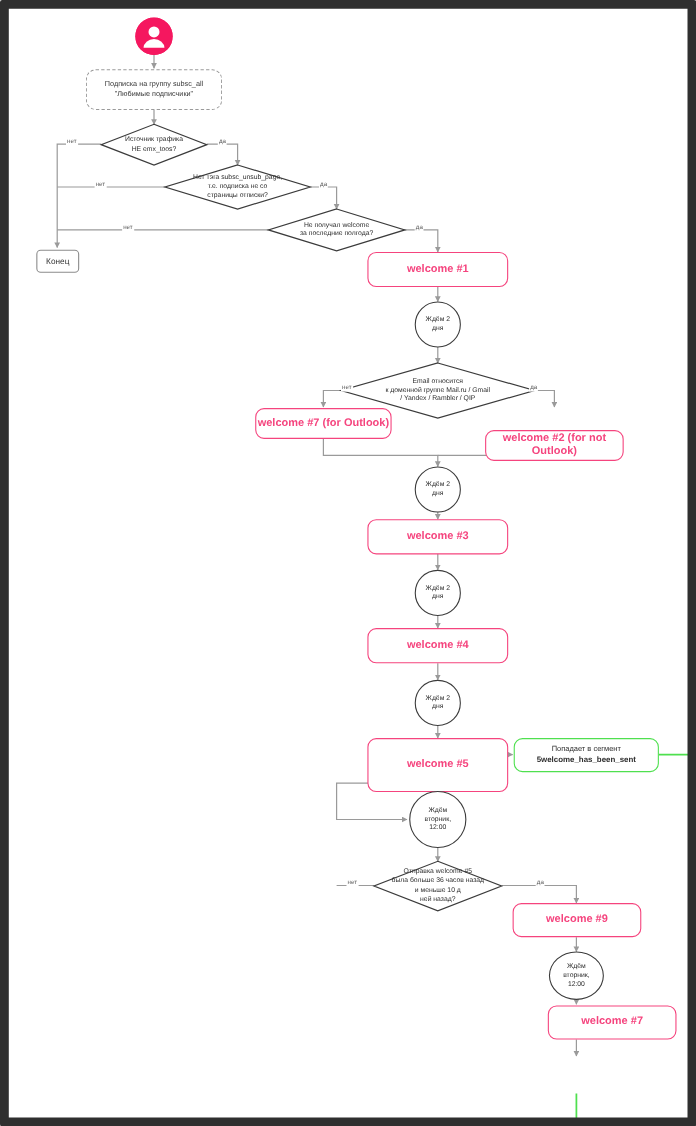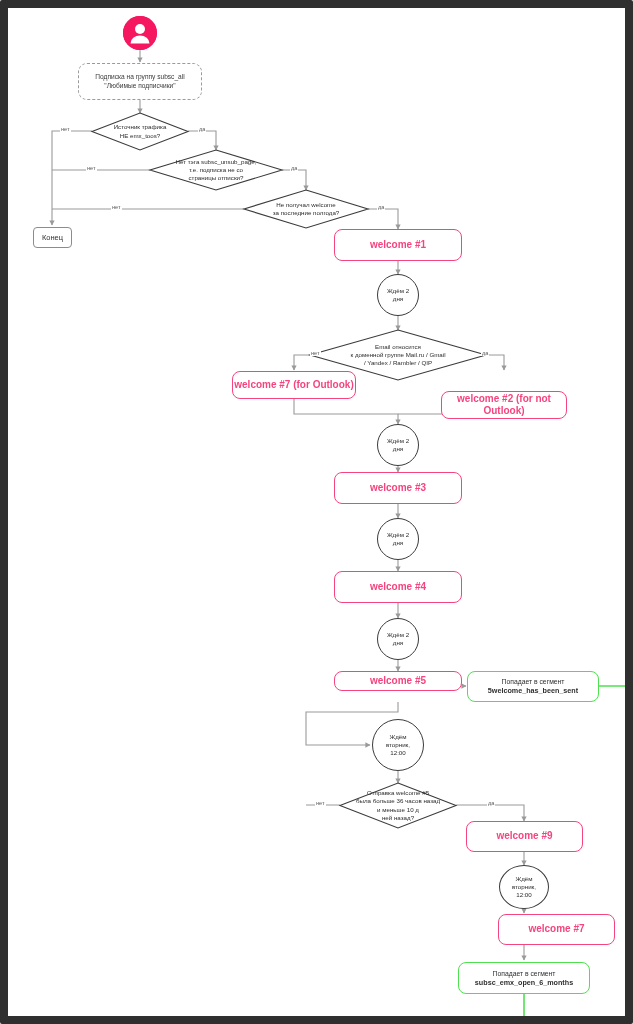--- a/index.html
+++ b/index.html
@@ -299,21 +299,21 @@
 
   <div class="node box-pink" style="left:334px; top:571px; width:128px; height:32px;">
     <span class="node-text">welcome #4</span>
   </div>
 
   <div class="node circle-wait" style="left:377px; top:618px; width:42px; height:42px;">
     <span class="node-text">Ждём 2
 дня</span>
   </div>
 
-  <div class="node box-pink" style="left:334px; top:671px; width:128px; height:20px;">
+  <div class="node box-pink" style="left:334px; top:671px; width:128px; height:49px;">
     <span class="node-text">welcome #5</span>
   </div>
 
   <div class="node box-green" style="left:467px; top:671px; width:132px; height:31px; flex-direction:column; gap:1px;">
     <span>Попадает в сегмент</span>
     <span class="seg-name">5welcome_has_been_sent</span>
   </div>
 
   <div class="node circle-wait" style="left:372px; top:719px; width:52px; height:52px;">
     <span class="node-text">Ждём
@@ -338,24 +338,20 @@
   <div class="node circle-wait" style="left:499px; top:865px; width:50px; height:44px;">
     <span class="node-text">Ждём
 вторник,
 12:00</span>
   </div>
 
   <div class="node box-pink" style="left:466px; top:914px; width:117px; height:31px;margin-left:32px;">
     <span class="node-text">welcome #7</span>
   </div>
 
-  <div class="node box-green" style="left:458px; top:962px; width:132px; height:32px; flex-direction:column; gap:1px;">
-    <span>Попадает в сегмент</span>
-    <span class="seg-name">subsc_emx_open_6_months</span>
-  </div>
 
   <span class="elabel" style="left:60px; top:126px;">нет</span>
   <span class="elabel" style="left:198px; top:126px;">да</span>
   <span class="elabel" style="left:86px; top:165px;">нет</span>
   <span class="elabel" style="left:290px; top:165px;">да</span>
   <span class="elabel" style="left:111px; top:204px;">нет</span>
   <span class="elabel" style="left:377px; top:204px;">да</span>
   <span class="elabel" style="left:310px; top:350px;">нет</span>
   <span class="elabel" style="left:481px; top:350px;">да</span>
   <span class="elabel" style="left:315px; top:800px;">нет</span>

